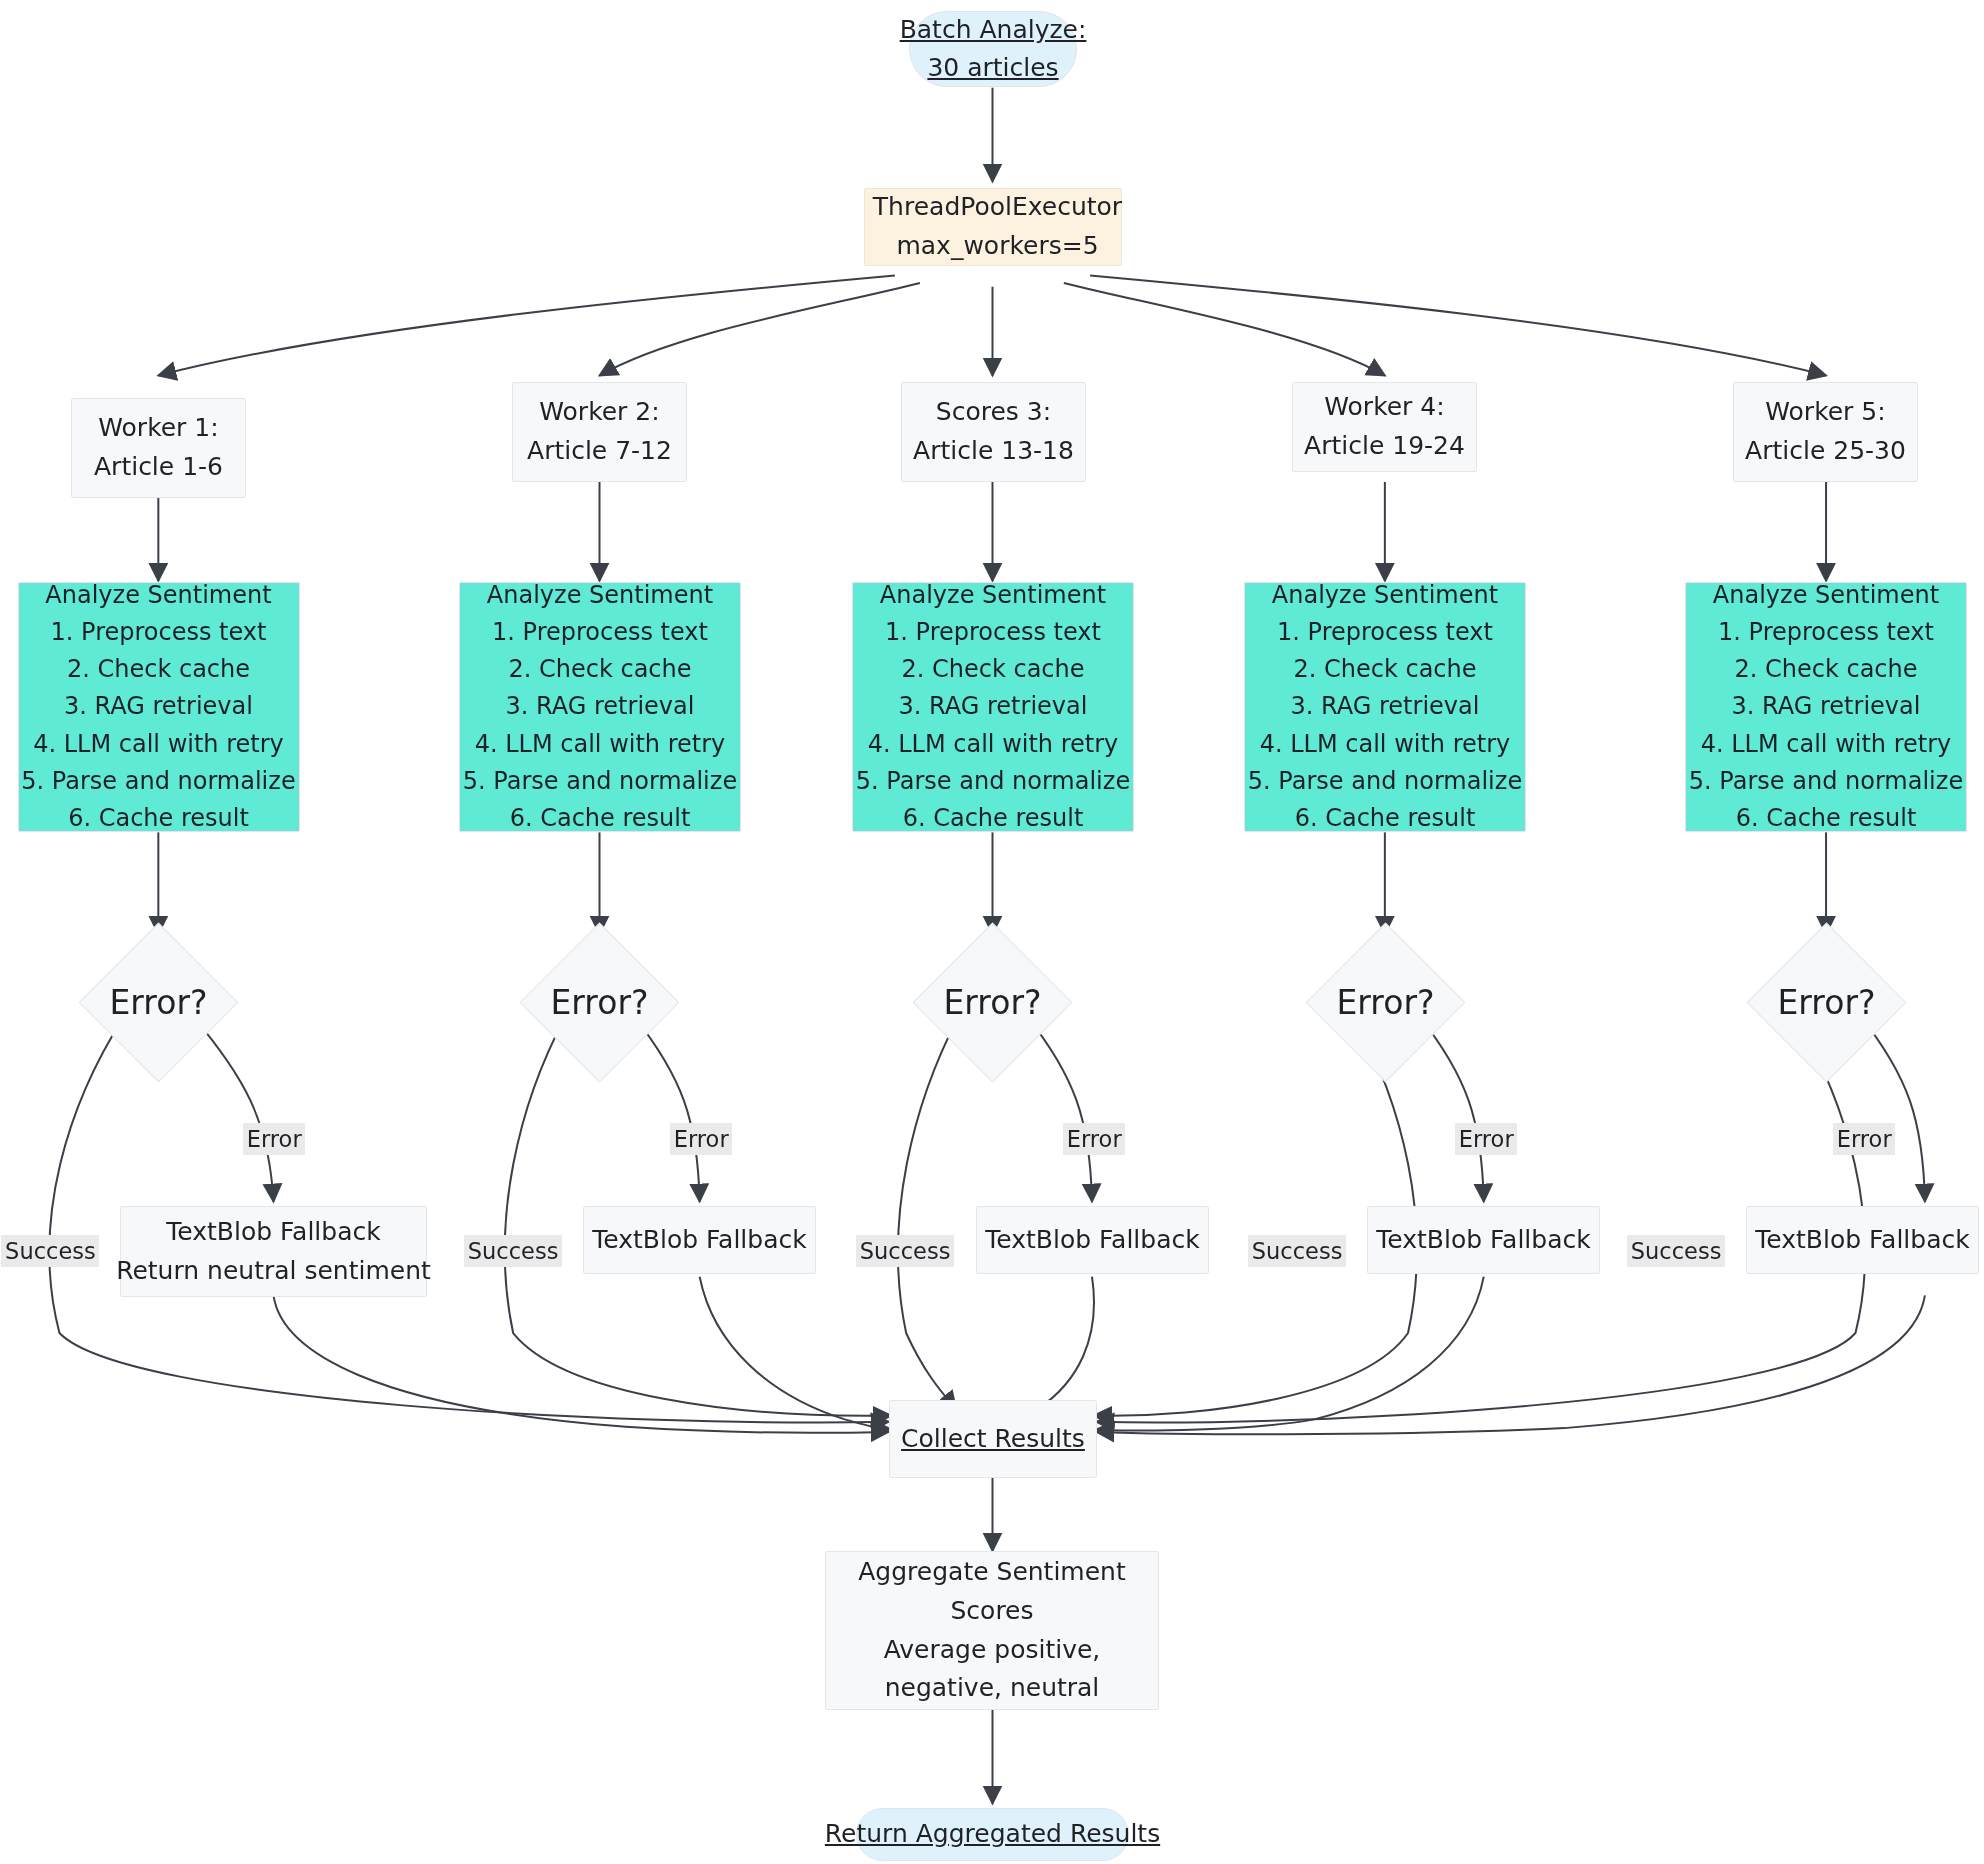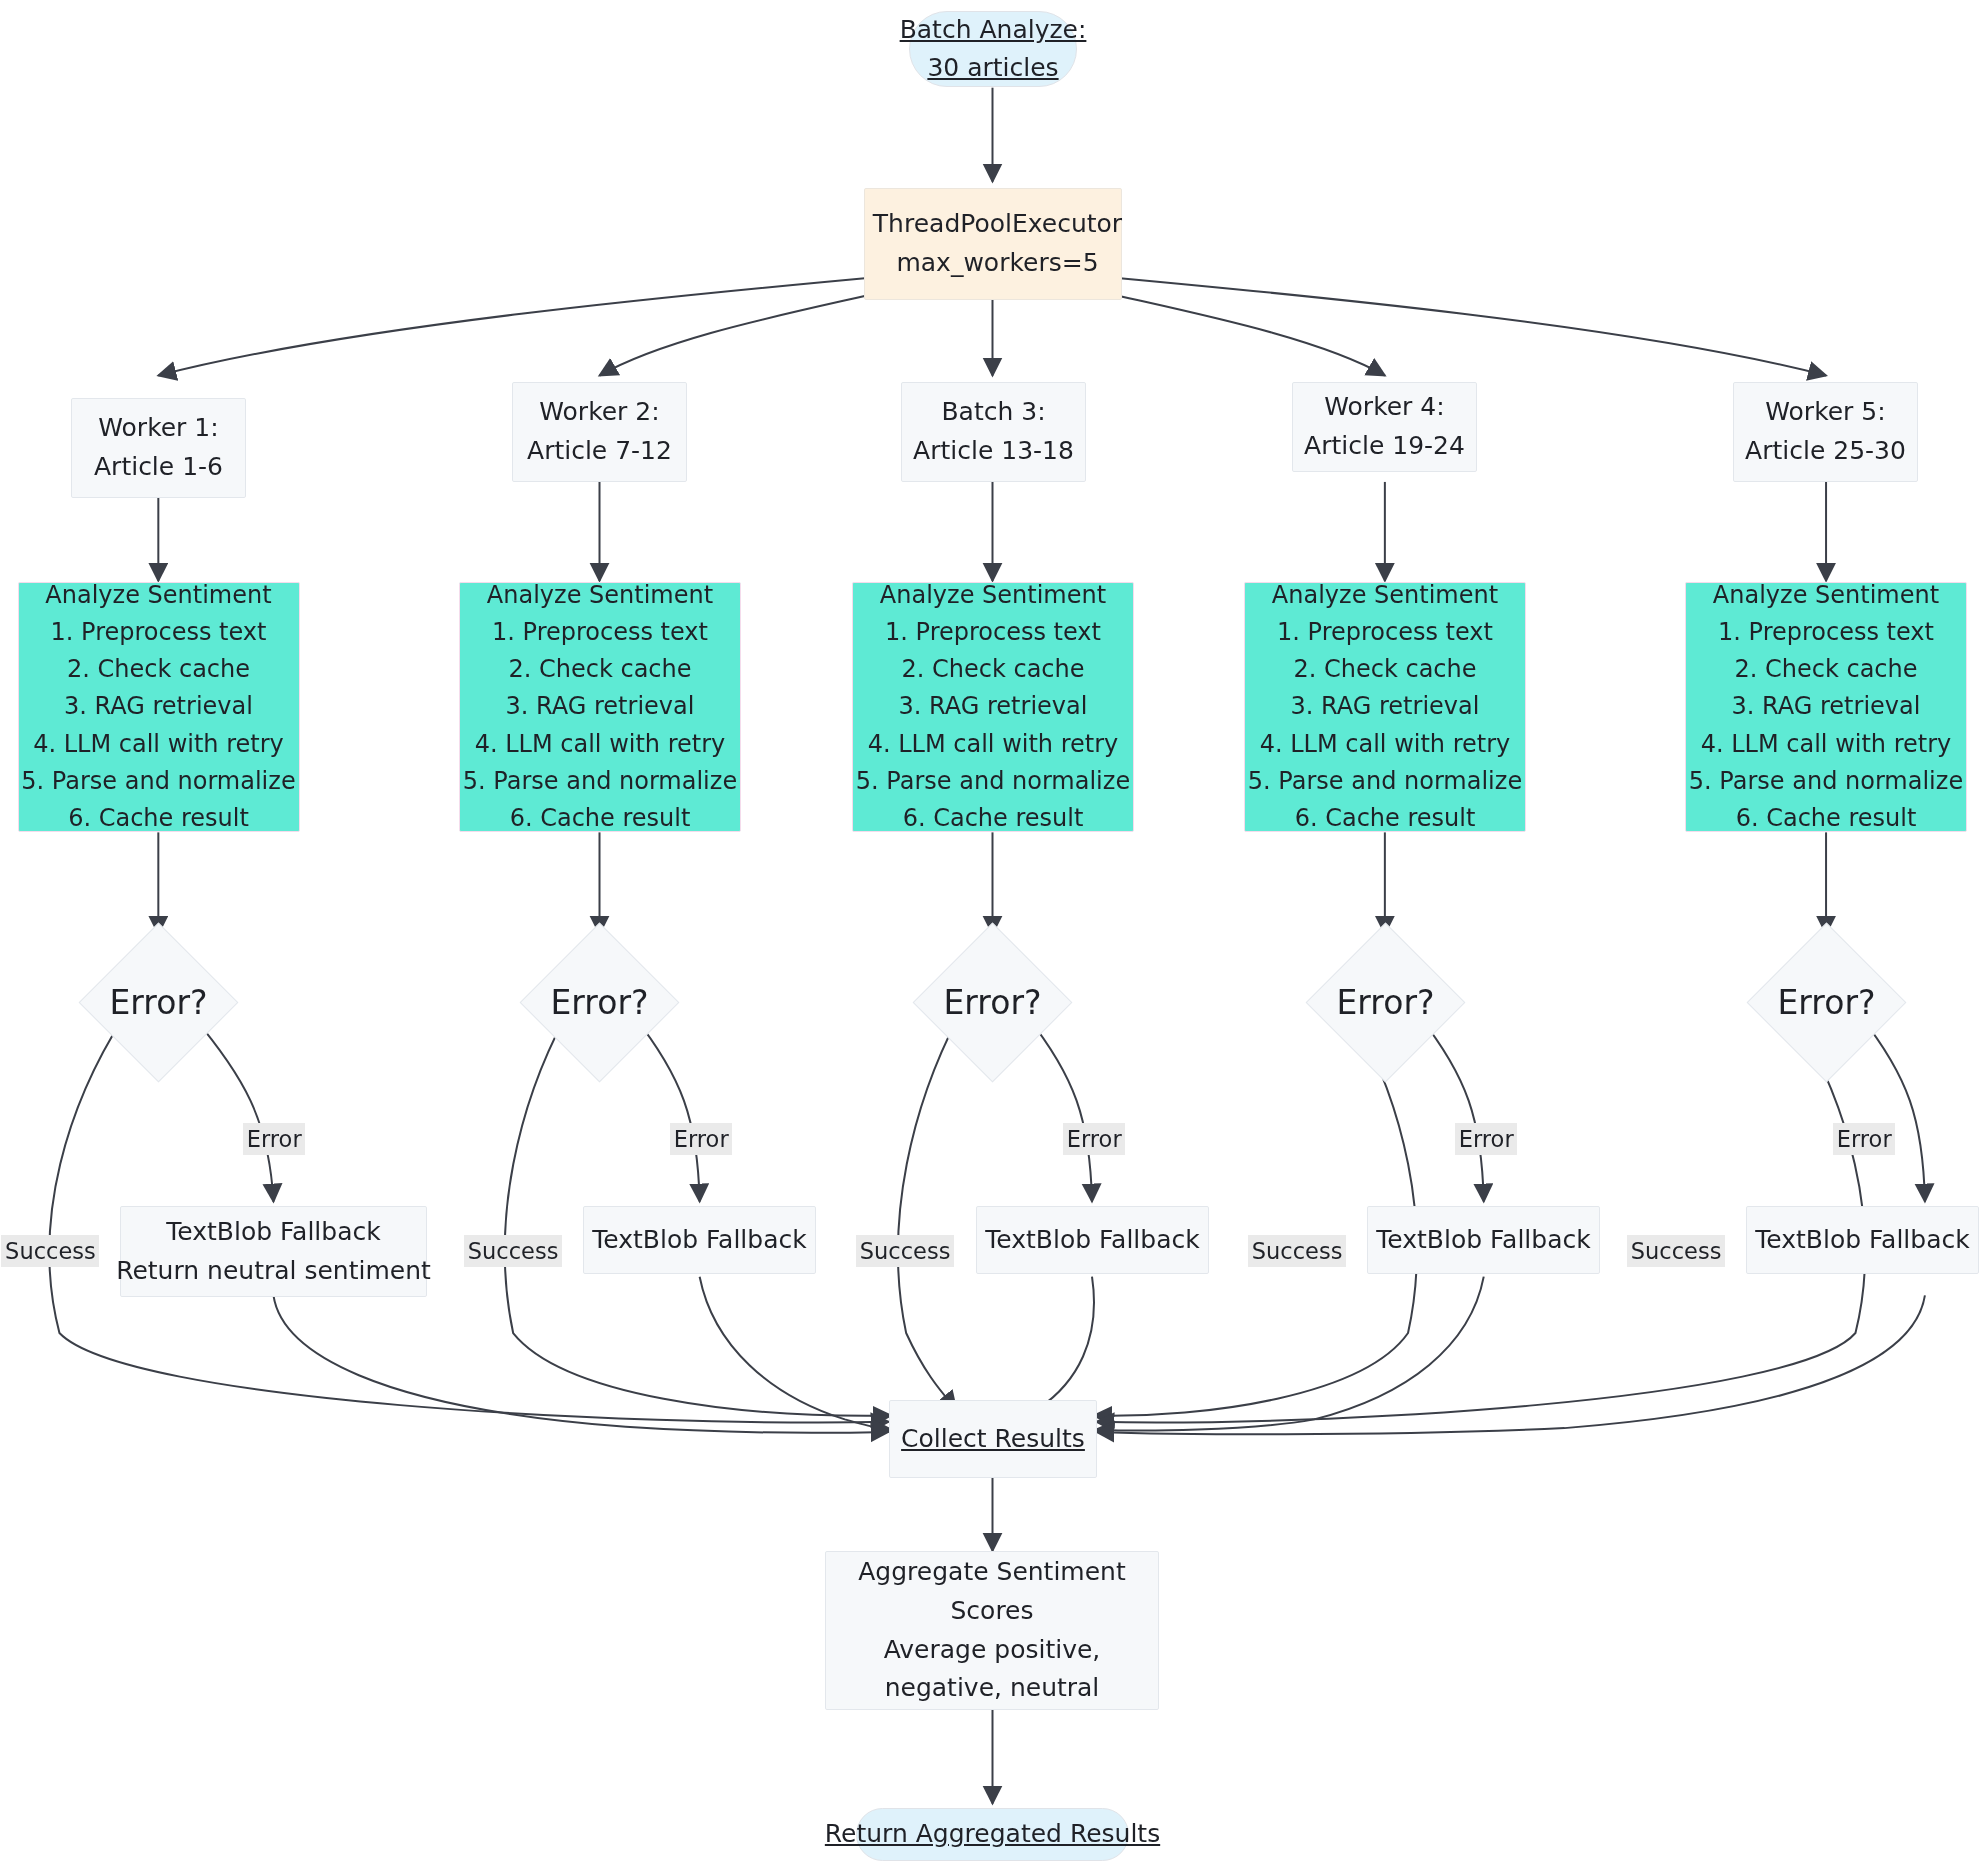--- a/index.html
+++ b/index.html
@@ -154,35 +154,35 @@
 
       <path d="M1586,2732 L1586,2882"></path>
     </g>
   </svg>
 
   <div class="node n-stadium" style="left:909px; top:11.3px; width:168px; height:76px;">
     <span class="ln">Batch Analyze:</span>
     <span class="ln">30 articles</span>
   </div>
 
-  <div class="node n-accent" style="left:864px; top:188px; width:258px; height:112px;padding-left:9px;">
+  <div class="node n-accent" style="left:864px; top:188px; width:258px; height:78px;padding-left:9px;">
     <span class="ln">ThreadPoolExecutor</span>
     <span class="ln">max_workers=5</span>
   </div>
 
   <div class="node n-process" style="left:71px; top:398px; width:175px; height:100px;align-items:center;">
     <span class="ln">Worker 1:</span>
     <span class="ln">Article 1-6</span>
   </div>
   <div class="node n-process" style="left:512px; top:382px; width:175px; height:100px;">
     <span class="ln">Worker 2:</span>
     <span class="ln">Article 7-12</span>
   </div>
   <div class="node n-process" style="left:901px; top:382px; width:185px; height:100px;">
-    <span class="ln">Batch 3:</span>
+    <span class="ln">Scores 3:</span>
     <span class="ln">Article 13-18</span>
   </div>
   <div class="node n-process" style="left:1292px; top:382px; width:185px; height:90px;">
     <span class="ln">Worker 4:</span>
     <span class="ln">Article 19-24</span>
   </div>
   <div class="node n-process" style="left:1733px; top:382px; width:185px; height:100px;">
     <span class="ln">Worker 5:</span>
     <span class="ln">Article 25-30</span>
   </div>

